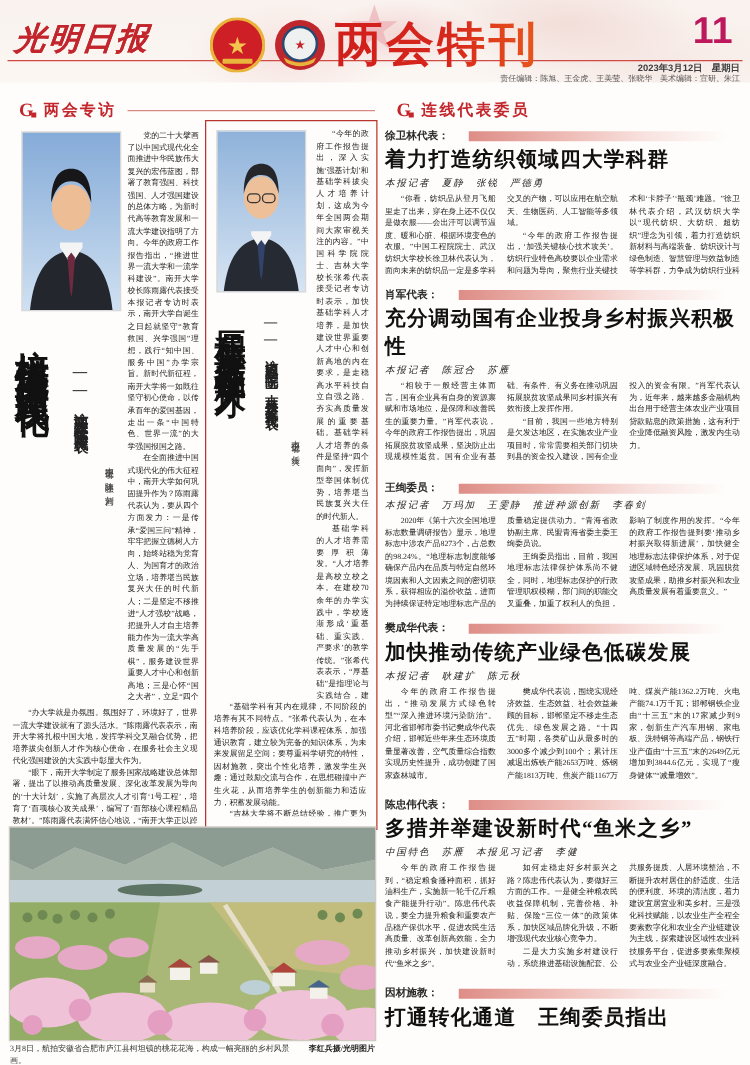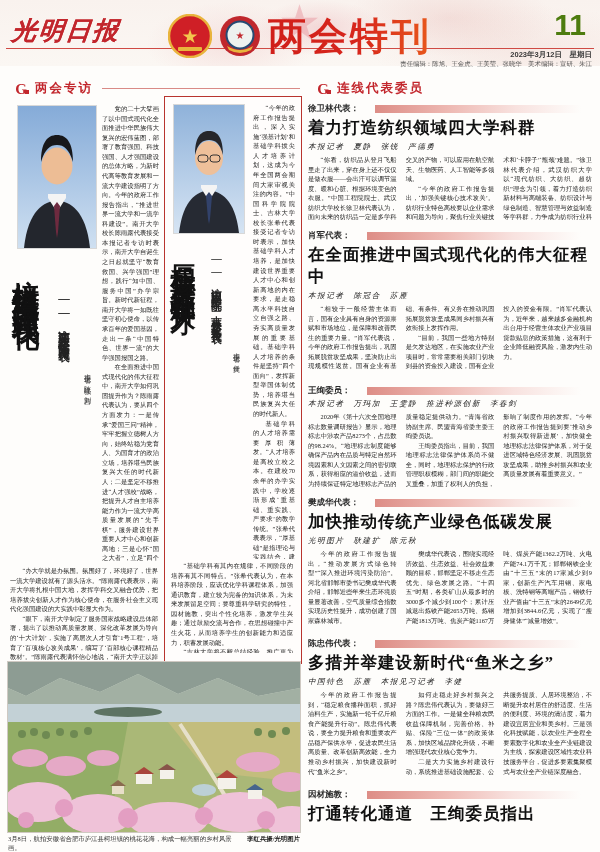--- a/index.html
+++ b/index.html
@@ -10,21 +10,21 @@
     background:
       radial-gradient(90px 40px at 320px 28px, rgba(233,170,175,.40), transparent 70%),
       radial-gradient(150px 55px at 450px 18px, rgba(228,175,170,.30), transparent 70%),
       radial-gradient(120px 60px at 230px 44px, rgba(238,190,190,.35), transparent 70%),
       radial-gradient(200px 60px at 520px 50px, rgba(235,200,195,.30), transparent 75%),
       linear-gradient(#f9f2ee,#fbf7f3);}
   .deco-star{position:absolute;left:278px;top:-6px;font-size:48px;color:rgba(233,160,168,.55);
     font-family:"DejaVu Sans",sans-serif;}
   .masthead{position:absolute;left:12px;top:14px;font-size:25px;font-weight:bold;font-style:italic;
     color:#c2262c;letter-spacing:2px;transform:skewX(-6deg);text-shadow:0 0 .4px #c2262c;}
-  .page-number{position:absolute;right:14px;top:8px;font-size:30px;color:#4d7c0f;font-weight:bold;
+  .page-number{position:absolute;right:14px;top:8px;font-size:30px;color:#be185d;font-weight:bold;
     font-family:"Liberation Sans",sans-serif;}
   .header-rule{position:absolute;left:6px;right:6px;top:48px;height:1px;background:#cf4a44;}
   .banner{position:absolute;left:168px;top:14px;display:flex;align-items:center;gap:7px;}
   .emblem{display:block;}
   .banner-title{font-size:38px;font-weight:900;letter-spacing:3px;line-height:1;
     background:linear-gradient(90deg,#d01f1a,#d7261c 55%,#e8581b);
     -webkit-background-clip:text;background-clip:text;color:transparent;
     font-family:"Liberation Sans",sans-serif;}
   .dateblock{position:absolute;right:8px;top:50px;text-align:right;line-height:1.35;
     font-family:"Liberation Sans",sans-serif;}
@@ -184,21 +184,21 @@
           <p>“你看，纺织品从登月飞船里走了出来，穿在身上还不仅仅是做衣服——会出汗可以调节温度、暖和心脏、根据环境变色的衣服。”中国工程院院士、武汉纺织大学校长徐卫林代表认为，面向未来的纺织品一定是多学科交叉的产物，可以应用在航空航天、生物医药、人工智能等多领域。</p>
           <p>“今年的政府工作报告提出，‘加强关键核心技术攻关’。纺织行业特色高校要以企业需求和问题为导向，聚焦行业关键技术和‘卡脖子’‘瓶颈’难题。”徐卫林代表介绍，武汉纺织大学以“现代纺织、大纺织、超纺织”理念为引领，着力打造纺织新材料与高端装备、纺织设计与绿色制造、智慧管理与效益制造等学科群，力争成为纺织行业科技创新高层次人才聚集高地、行业技术创新发展高地和拔尖创新人才培养基地。</p>
         </div>
     </div>
 
     <div class="d-art">
       <div class="d-kicker">
           <span class="d-kicker-label">肖军代表：</span>
           <span class="d-kicker-bar"></span>
         </div>
-      <div class="d-head">在全面推进中国式现代化的伟大征程中</div>
+      <div class="d-head">充分调动国有企业投身乡村振兴积极性</div>
       <div class="d-byline">本报记者　陈冠合　苏雁</div>
       <div class="d-body bodytext" style="height:76px;">
           <p>“相较于一般经营主体而言，国有企业具有自身的资源禀赋和市场地位，是保障和改善民生的重要力量。”肖军代表说，今年的政府工作报告提出，巩固拓展脱贫攻坚成果，坚决防止出现规模性返贫。国有企业有基础、有条件、有义务在推动巩固拓展脱贫攻坚成果同乡村振兴有效衔接上发挥作用。</p>
           <p>“目前，我国一些地方特别是欠发达地区，在实施农业产业项目时，常常需要相关部门切块到县的资金投入建设，国有企业投入的资金有限。”肖军代表认为，近年来，越来越多金融机构出台用于经营主体农业产业项目贷款贴息的政策措施，这有利于企业降低融资风险，激发内生动力。</p>
         </div>
     </div>
 
     <div class="d-art">
       <div class="d-kicker">
           <span class="d-kicker-label">王绚委员：</span>
@@ -210,21 +210,21 @@
           <p>王绚委员指出，目前，我国地理标志法律保护体系尚不健全，同时，地理标志保护的行政管理职权模糊，部门间的职能交叉重叠，加重了权利人的负担，影响了制度作用的发挥。“今年的政府工作报告提到要‘推动乡村振兴取得新进展’，加快健全地理标志法律保护体系，对于促进区域特色经济发展、巩固脱贫攻坚成果，助推乡村振兴和农业高质量发展有着重要意义。”</p>
         </div>
     </div>
 
     <div class="d-art">
       <div class="d-kicker">
           <span class="d-kicker-label">樊成华代表：</span>
           <span class="d-kicker-bar"></span>
         </div>
       <div class="d-head">加快推动传统产业绿色低碳发展</div>
-      <div class="d-byline">光明图片　耿建扩　陈元秋</div>
+      <div class="d-byline">本报记者　耿建扩　陈元秋</div>
       <div class="d-body bodytext" style="height:84px;">
           <p>今年的政府工作报告提出，“推动发展方式绿色转型”“深入推进环境污染防治”。河北省邯郸市委书记樊成华代表介绍，邯郸近些年来生态环境质量显著改善，空气质量综合指数实现历史性提升，成功创建了国家森林城市。</p>
           <p>樊成华代表说，围绕实现经济效益、生态效益、社会效益兼顾的目标，邯郸坚定不移走生态优先、绿色发展之路。“十四五”时期，各类矿山从最多时的3000多个减少到100个；累计压减退出炼铁产能2653万吨、炼钢产能1813万吨、焦炭产能1167万吨、煤炭产能1362.2万吨、火电产能74.1万千瓦；邯郸钢铁企业由“十三五”末的17家减少到9家，创新生产汽车用钢、家电板、洗特钢等高端产品，钢铁行业产值由“十三五”末的2649亿元增加到3844.6亿元，实现了“瘦身健体”“减量增效”。</p>
         </div>
     </div>
 
     <div class="d-art">
       <div class="d-kicker">
           <span class="d-kicker-label">陈忠伟代表：</span>
           <span class="d-kicker-bar"></span>

